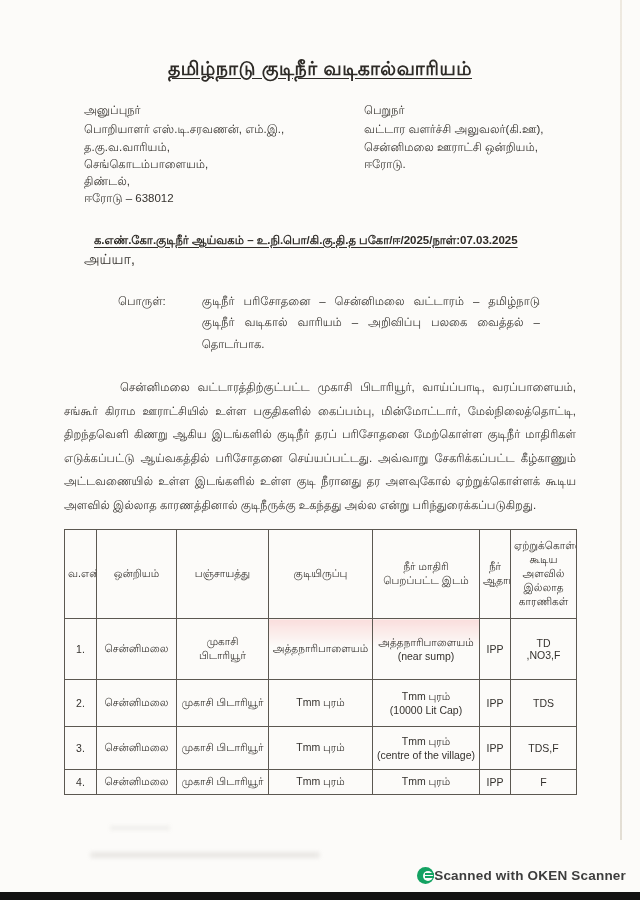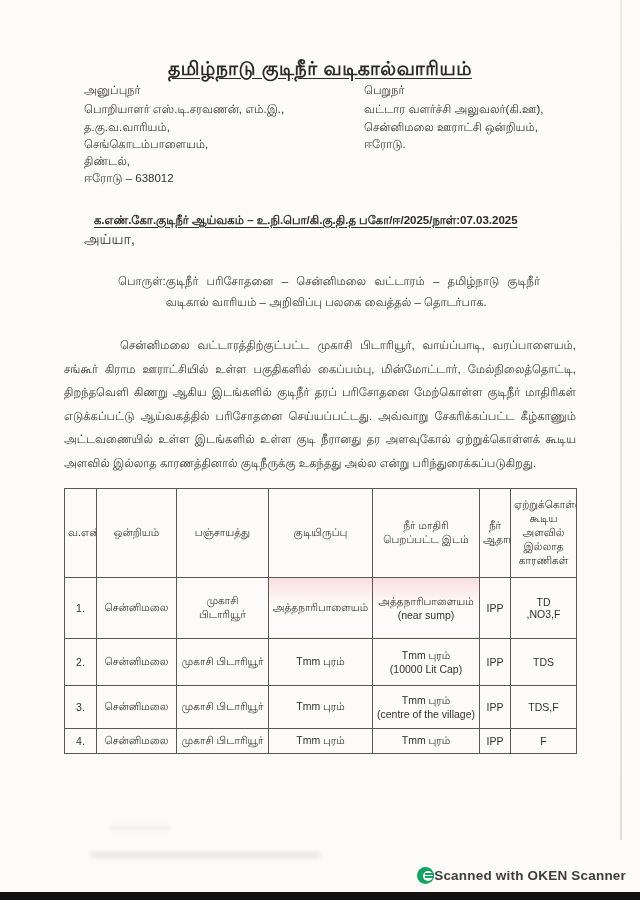--- a/index.html
+++ b/index.html
@@ -9,33 +9,33 @@
     font-family:"Liberation Sans","DejaVu Sans",sans-serif;
     color:#35322e;
   }
   .page-edge{position:absolute;top:0;bottom:60px;left:620px;width:2px;
     background:linear-gradient(to bottom,#eee9e0,#e3ded4);}
   .doc{position:absolute;left:64px;top:58px;width:512px;}
   .title{
     text-align:center;font-weight:bold;font-size:19px;letter-spacing:.5px;
     text-decoration:underline;text-underline-offset:3px;color:#2e2b27;
   }
-  .addresses{display:flex;justify-content:space-between;}
+  .addresses{display:flex;justify-content:space-between;margin-top:20px;}
   .addr{font-size:11.5px;line-height:1.5;}
   .addr-from{margin-left:20px;max-width:250px;}
   .addr-to{width:208px;margin-right:4px;}
   .addr .head{margin-bottom:2px;}
   .ref-line{
     margin-top:26px;margin-left:30px;margin-right:2px;
     font-size:11.5px;font-weight:bold;color:#2e2b27;
     text-decoration:underline;text-underline-offset:3px;
   }
   .salutation{margin-left:20px;margin-top:3px;font-size:14px;}
   .subject{display:flex;margin-top:22px;margin-left:54px;margin-right:36px;
-    font-size:11.5px;line-height:1.9;}
+    font-size:11.5px;line-height:1.9;gap:36px;}
   .subject .lbl{flex:0 0 46px;}
   .subject .txt{text-align:justify;}
   .body-para{
     margin-top:20px;font-size:11.5px;line-height:2.05;text-align:justify;
     text-indent:56px;color:#34312d;
   }
   table.report{
     margin-top:12px;border-collapse:collapse;width:512px;table-layout:fixed;
     font-size:10.5px;color:#34312d;
   }

